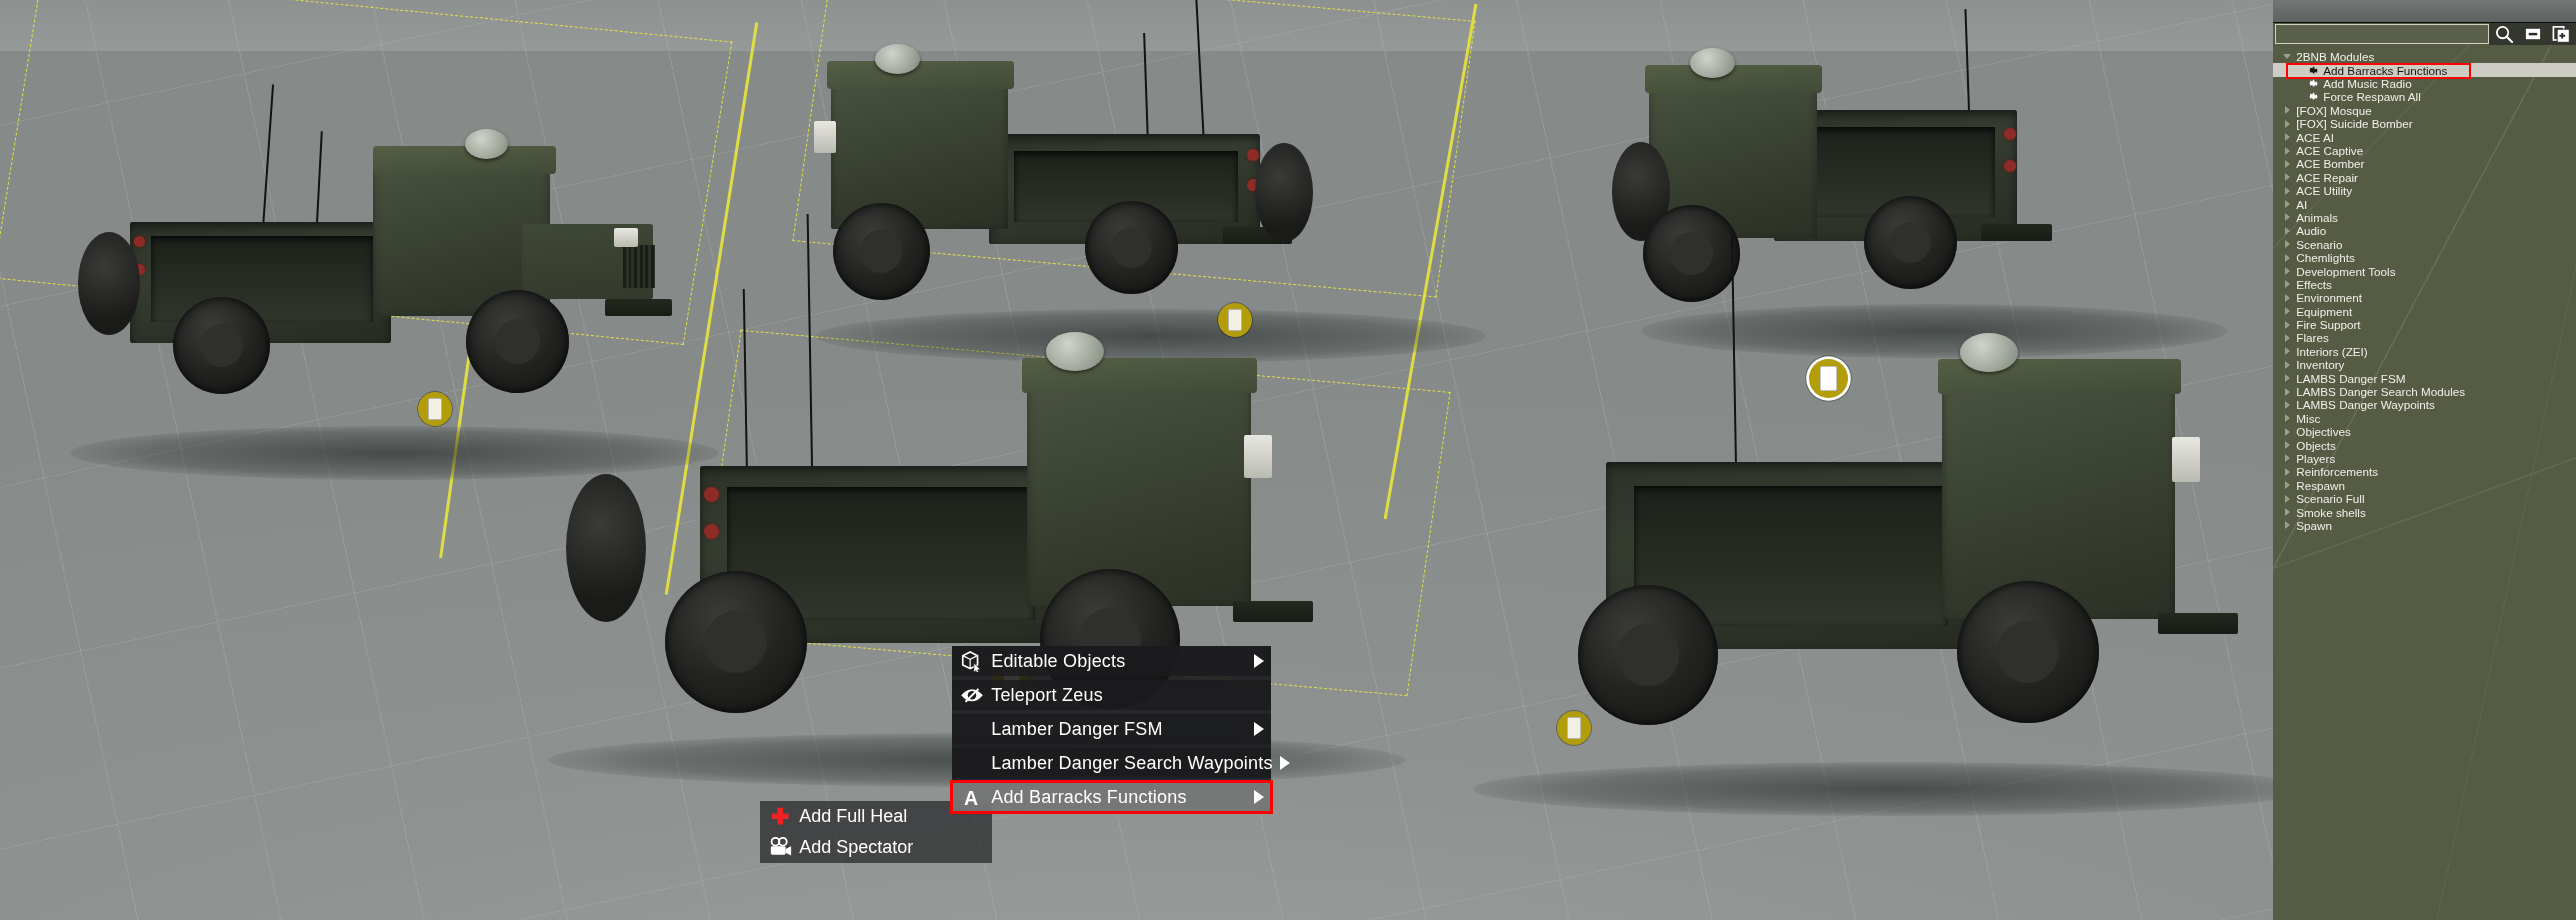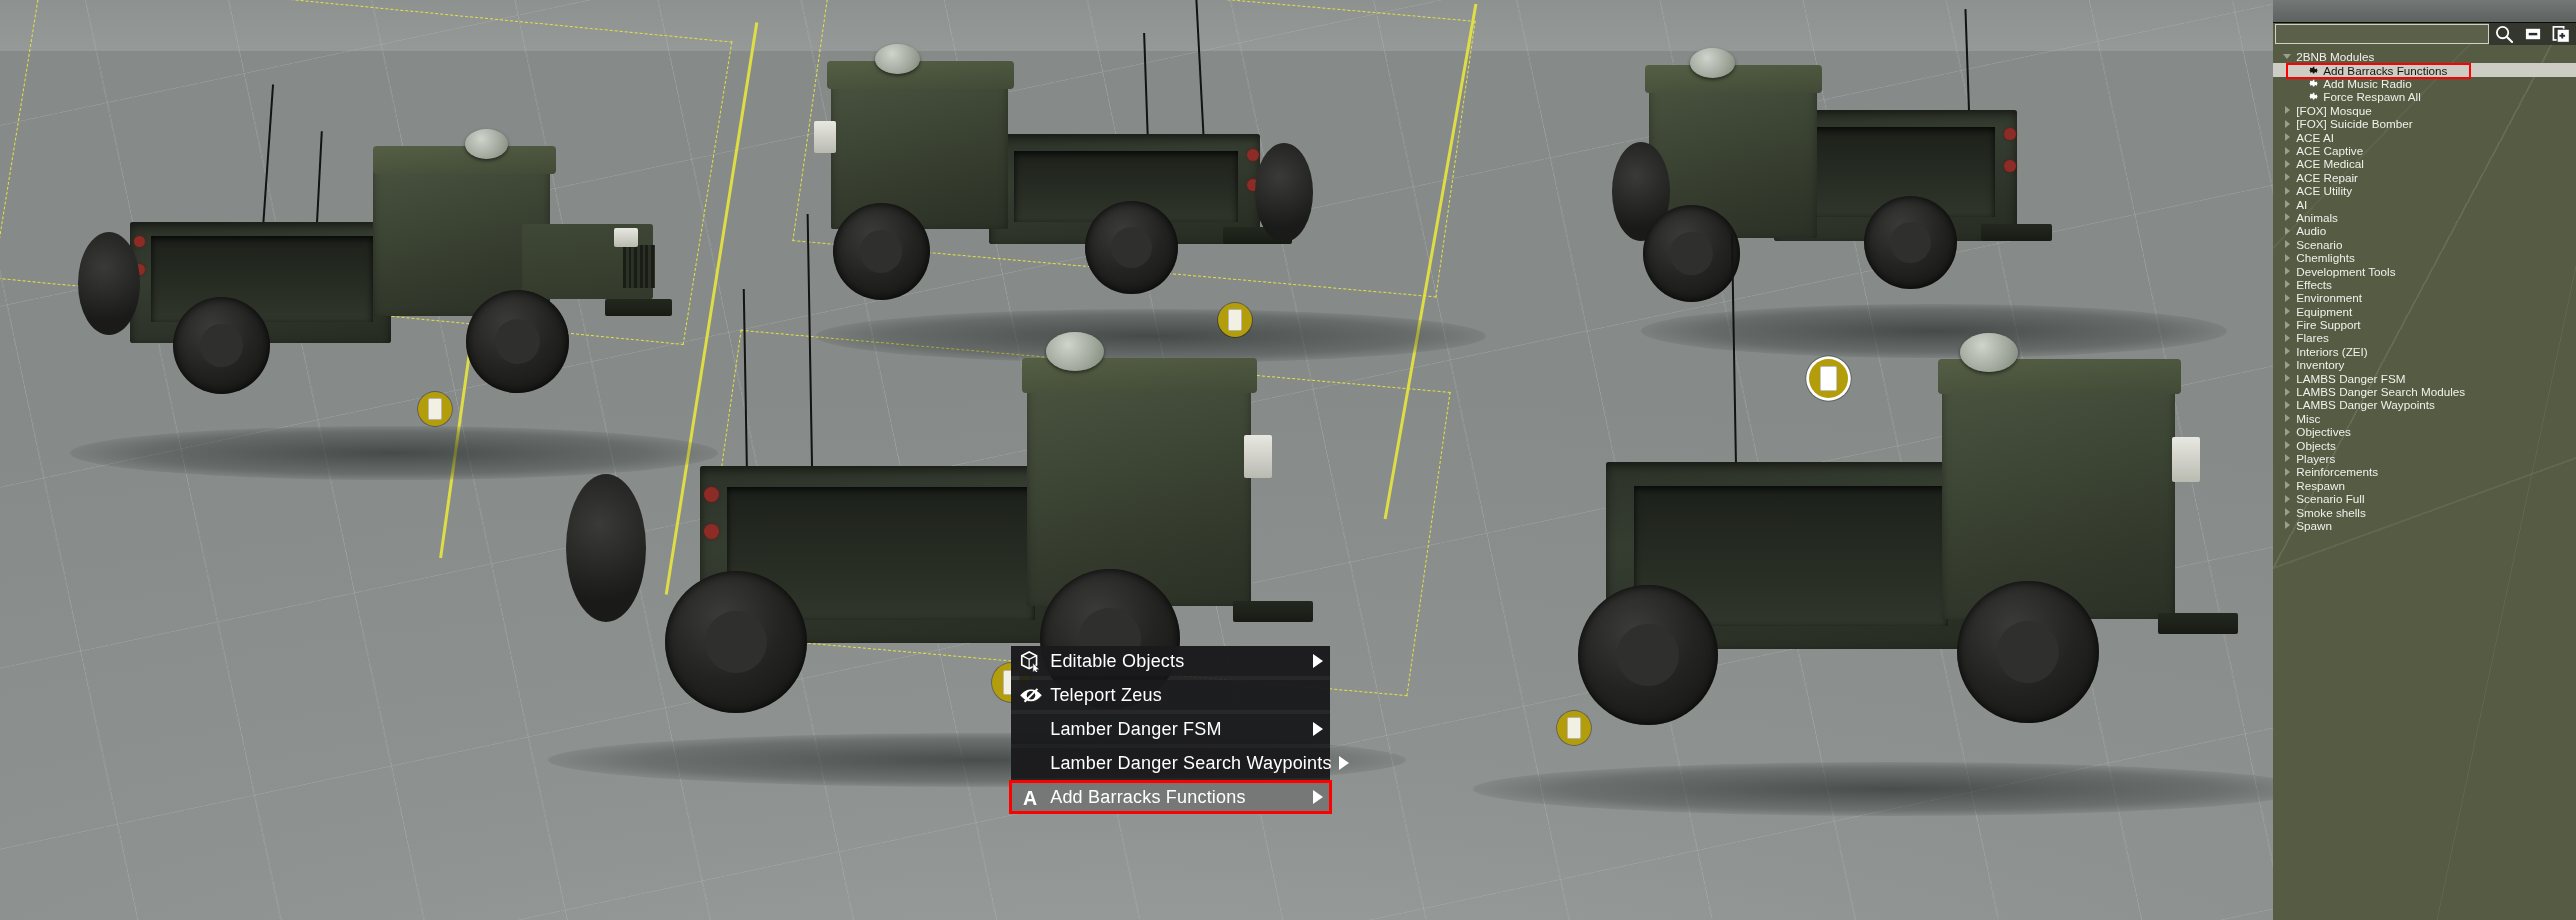--- a/index.html
+++ b/index.html
@@ -99,21 +99,21 @@
   .unit-icon.hovered { background:#b39d0a; box-shadow:0 0 0 2.8px #ffffff, 0 0 0 3.7px rgba(0,0,0,.3); }
   .unit-icon .glyph {
     width:42%; height:62%; border-radius:1.9px;
     background:#f2efe3;
     box-shadow:inset 0 0 0 0.9px rgba(0,0,0,.25);
   }
   .unit-icon.hovered .glyph { background:#ffffff; }
 
   
   #ctx-menu {
-    position:absolute; left:1011px; top:646px; width:319px;
+    position:absolute; left:952px; top:646px; width:319px;
     background:rgba(22,22,24,.86);
     font-size:0; z-index:40;
   }
   .ctx-item {
     position:relative; display:flex; align-items:center; height:30px;
     padding:0 7.5px 0 5.6px; color:#fff; font-size:18px; letter-spacing:0.2px;
     background:rgba(28,28,30,.80);
   }
   .ctx-item + .ctx-item { margin-top:4px; }
   .ctx-item .ic {
@@ -317,20 +317,41 @@
     <div class="unit-icon hovered" style="left:1809px;top:359px;width:39px;height:39px;">
         <div class="glyph"></div>
       </div>
     <div class="unit-icon" style="left:1557px;top:711px;width:34px;height:34px;">
         <div class="glyph"></div>
       </div>
     <div class="unit-icon" style="left:992px;top:663px;width:39px;height:39px;z-index:35;">
         <div class="glyph"></div>
       </div>
 
+    <div id="ctx-sub">
+      <div class="sub-item">
+        <span class="ic">
+          <svg width="22.4" height="22.4" viewBox="0 0 24 24">
+              <path d="M9 3h6v6h6v6h-6v6H9v-6H3V9h6z" fill="#ee2222"></path>
+            </svg>
+        </span>
+        <span class="lbl">Add Full Heal</span>
+      </div>
+      <div class="sub-item">
+        <span class="ic">
+          <svg width="24" height="20.5" viewBox="0 0 26 22">
+            <circle cx="7" cy="5" r="4.2" fill="none" stroke="#fff" stroke-width="2"></circle>
+            <circle cx="15" cy="5" r="4.2" fill="none" stroke="#fff" stroke-width="2"></circle>
+            <rect x="2" y="10" width="16" height="9" rx="1.5" fill="#fff"></rect>
+            <path d="M18 13l6-3v10l-6-3z" fill="#fff"></path>
+          </svg>
+        </span>
+        <span class="lbl">Add Spectator</span>
+      </div>
+    </div>
 
     <div id="ctx-menu">
 
       <div class="ctx-item">
         <span class="ic">
           <svg width="24" height="22.4" viewBox="0 0 26 24">
             <path d="M3 6l8-4 8 4v10l-8 4-8-4z" fill="none" stroke="#fff" stroke-width="1.8"></path>
             <path d="M3 6l8 4 8-4M11 10v10" fill="none" stroke="#fff" stroke-width="1.3"></path>
             <path d="M15 14l7 7-3 .4 1.6 3-1.8.9-1.6-3L15 24z" fill="#fff" stroke="#222" stroke-width=".7"></path>
           </svg>
@@ -466,21 +487,21 @@
         <div class="tree-row">
           <span class="tw">
             <span class="tri-right"></span>
           </span>
           <span class="label">ACE Captive</span>
         </div>
         <div class="tree-row">
           <span class="tw">
             <span class="tri-right"></span>
           </span>
-          <span class="label">ACE Medical</span>
+          <span class="label">ACE Bomber</span>
         </div>
         <div class="tree-row">
           <span class="tw">
             <span class="tri-right"></span>
           </span>
           <span class="label">ACE Repair</span>
         </div>
         <div class="tree-row">
           <span class="tw">
             <span class="tri-right"></span>

